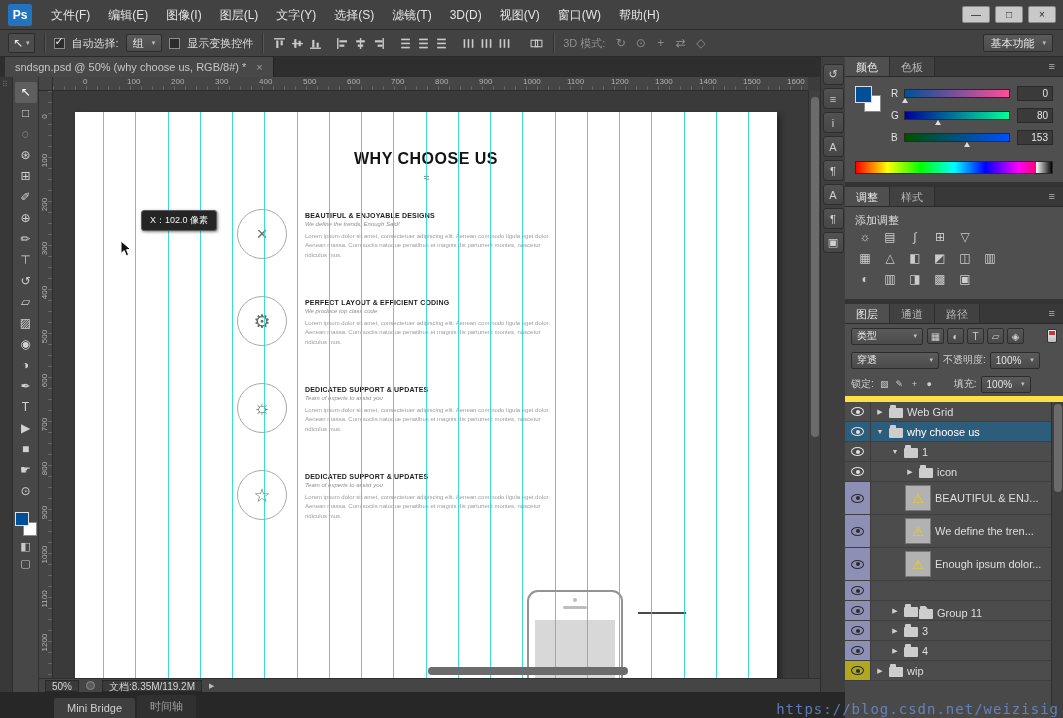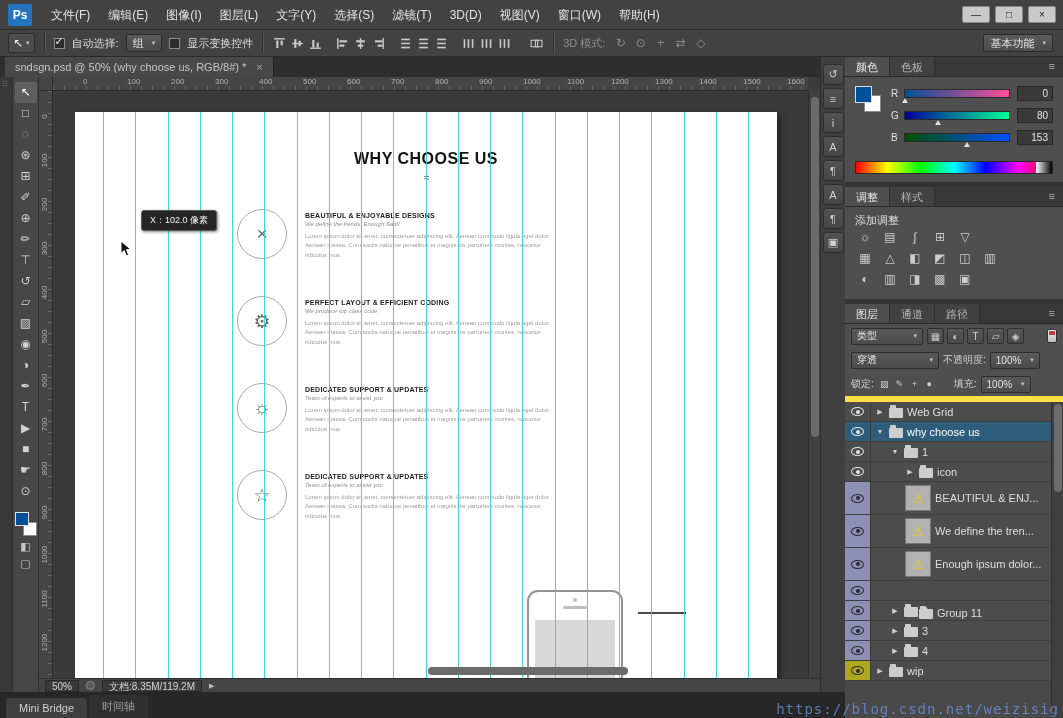--- a/index.html
+++ b/index.html
@@ -139,21 +139,21 @@
   .folder{width:14px;height:10px;background:#cdcdcd;border-radius:1px;position:relative;flex:none;margin-top:2px;}
   .folder::before{content:"";position:absolute;top:-3px;left:1px;width:6px;height:3px;background:#cdcdcd;border-radius:1px 1px 0 0;}
   .thumb{width:26px;height:26px;background:#b2b2b2;border:1px solid #787878;color:#f2cf0a;font-size:13px;display:flex;align-items:center;justify-content:center;flex:none;}
   .lname{white-space:nowrap;overflow:hidden;}
   .lscroll{position:absolute;right:0;top:0;bottom:0;width:12px;background:#404040;border-left:1px solid #2f2f2f;}
   .lthumb{position:absolute;left:2px;top:2px;width:8px;height:88px;background:#6b6b6b;border-radius:5px;}
 
   
   .bottombar{position:absolute;left:0;bottom:0;width:845px;height:26px;background:#272727;display:flex;align-items:flex-end;padding-left:6px;gap:2px;}
   .btab{padding:4px 13px;font-size:11px;color:#9d9d9d;background:#303030;border-radius:3px 3px 0 0;}
-  .btab.first{background:#3f3f3f;color:#cfcfcf;}
+  .btab.first{background:#3f3f3f;color:#cfcfcf;margin-left:48px;}
   .watermark{position:absolute;right:4px;bottom:1px;z-index:50;font-family:"DejaVu Sans Mono",monospace;font-size:14px;letter-spacing:1px;color:rgba(110,150,225,.75);}
 </style>
 </head>
 <body>
 
 <div class="app">
 
   <div class="menubar">
     <div class="pslogo">Ps</div>
     <div style="display:flex;">

